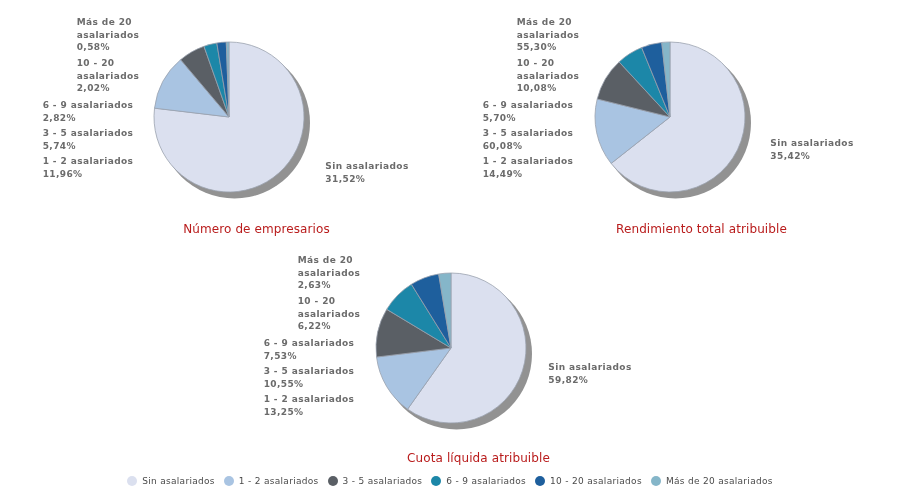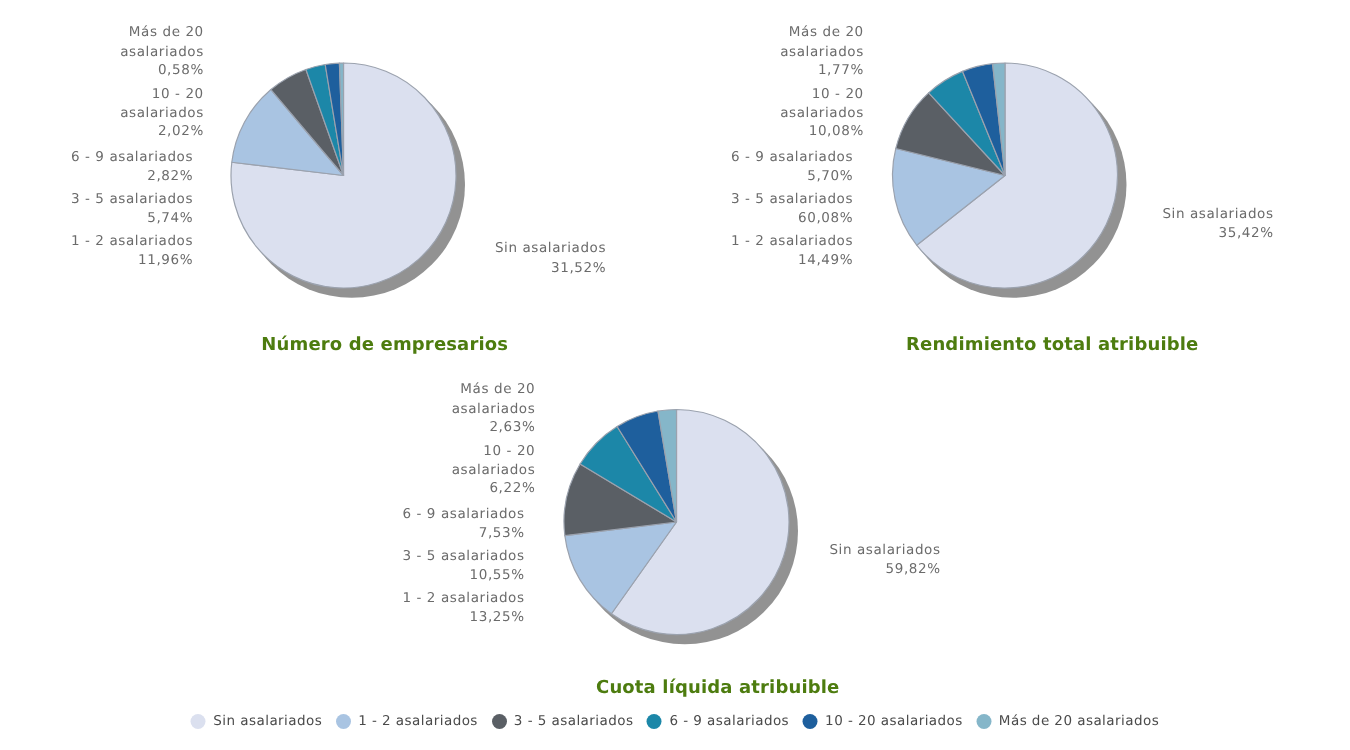--- a/index.html
+++ b/index.html
@@ -4,28 +4,29 @@
 <style>
   html,body{margin:0;padding:0;}
   body{
     width:900px;height:500px;position:relative;overflow:hidden;
     background:#ffffff;
     font-family:"DejaVu Sans","Liberation Sans",sans-serif;
   }
   .pie-svg{position:absolute;}
   .plabel{
     position:absolute;transform:translateX(-50%);
-    text-align:right;white-space:nowrap;
+    text-align:left;white-space:nowrap;
     font-size:9px;line-height:12.5px;letter-spacing:.4px;
     color:#6B6B6B;
+    font-weight:bold;
   }
   .ctitle{
     position:absolute;transform:translateX(-50%);
-    font-size:12px;font-weight:bold;letter-spacing:.1px;
-    color:#4d7c0f;white-space:nowrap;padding-left:27px;
+    font-size:12px;font-weight:normal;letter-spacing:.1px;
+    color:#b91c1c;white-space:nowrap;padding-left:27px;
   }
   .legend{
     position:absolute;left:0;right:0;top:476px;
     display:flex;justify-content:center;align-items:center;gap:9px;
   }
   .legend-item{display:flex;align-items:center;gap:5px;}
   .legend-dot{width:10px;height:10px;border-radius:50%;display:inline-block;flex:0 0 auto;}
   .legend-label{font-size:9px;color:#4A4A4A;letter-spacing:.3px;white-space:nowrap;}
 </style>
 </head>
@@ -76,21 +77,21 @@
       <path d="M 0 0 L 0.000 -75.000 A 75 75 0 1 1 -58.884 46.451 Z" fill="#DBE0EF" stroke="#9BA2AE" stroke-width="0.8" stroke-linejoin="round"></path>
       <path d="M 0 0 L -58.884 46.451 A 75 75 0 0 1 -72.805 -18.012 Z" fill="#A9C4E2" stroke="#9BA2AE" stroke-width="0.8" stroke-linejoin="round"></path>
       <path d="M 0 0 L -72.805 -18.012 A 75 75 0 0 1 -50.893 -55.090 Z" fill="#5A5F65" stroke="#9BA2AE" stroke-width="0.8" stroke-linejoin="round"></path>
       <path d="M 0 0 L -50.893 -55.090 A 75 75 0 0 1 -28.353 -69.434 Z" fill="#1C87A8" stroke="#9BA2AE" stroke-width="0.8" stroke-linejoin="round"></path>
       <path d="M 0 0 L -28.353 -69.434 A 75 75 0 0 1 -8.277 -74.542 Z" fill="#1E5F9D" stroke="#9BA2AE" stroke-width="0.8" stroke-linejoin="round"></path>
       <path d="M 0 0 L -8.277 -74.542 A 75 75 0 0 1 -0.000 -75.000 Z" fill="#85B6C9" stroke="#9BA2AE" stroke-width="0.8" stroke-linejoin="round"></path>
     </svg>
   <div class="plabel" style="left:548px;top:16px">
       <div>Más de 20</div>
       <div>asalariados</div>
-      <div>1,77%</div>
+      <div>55,30%</div>
     </div>
   <div class="plabel" style="left:548px;top:57px">
       <div>10 - 20</div>
       <div>asalariados</div>
       <div>10,08%</div>
     </div>
   <div class="plabel" style="left:528px;top:99px">
       <div>6 - 9 asalariados</div>
       <div>5,70%</div>
     </div>

